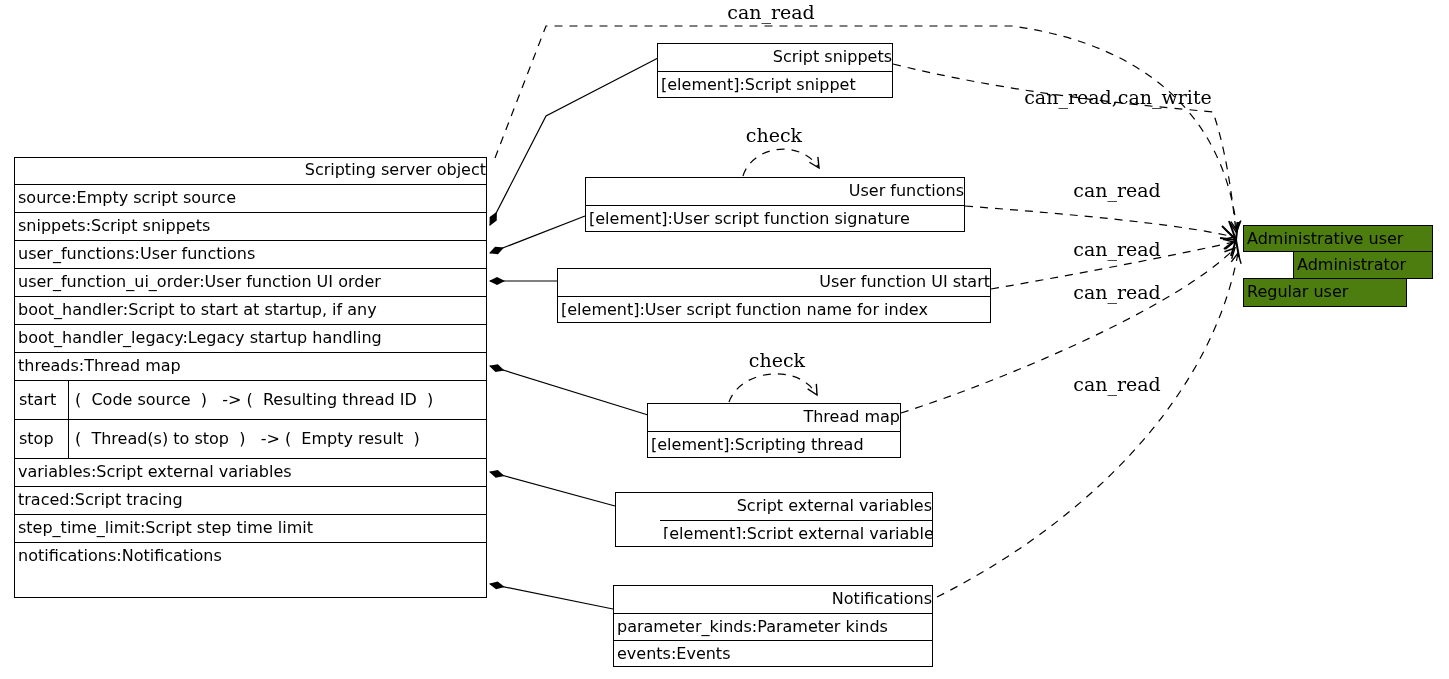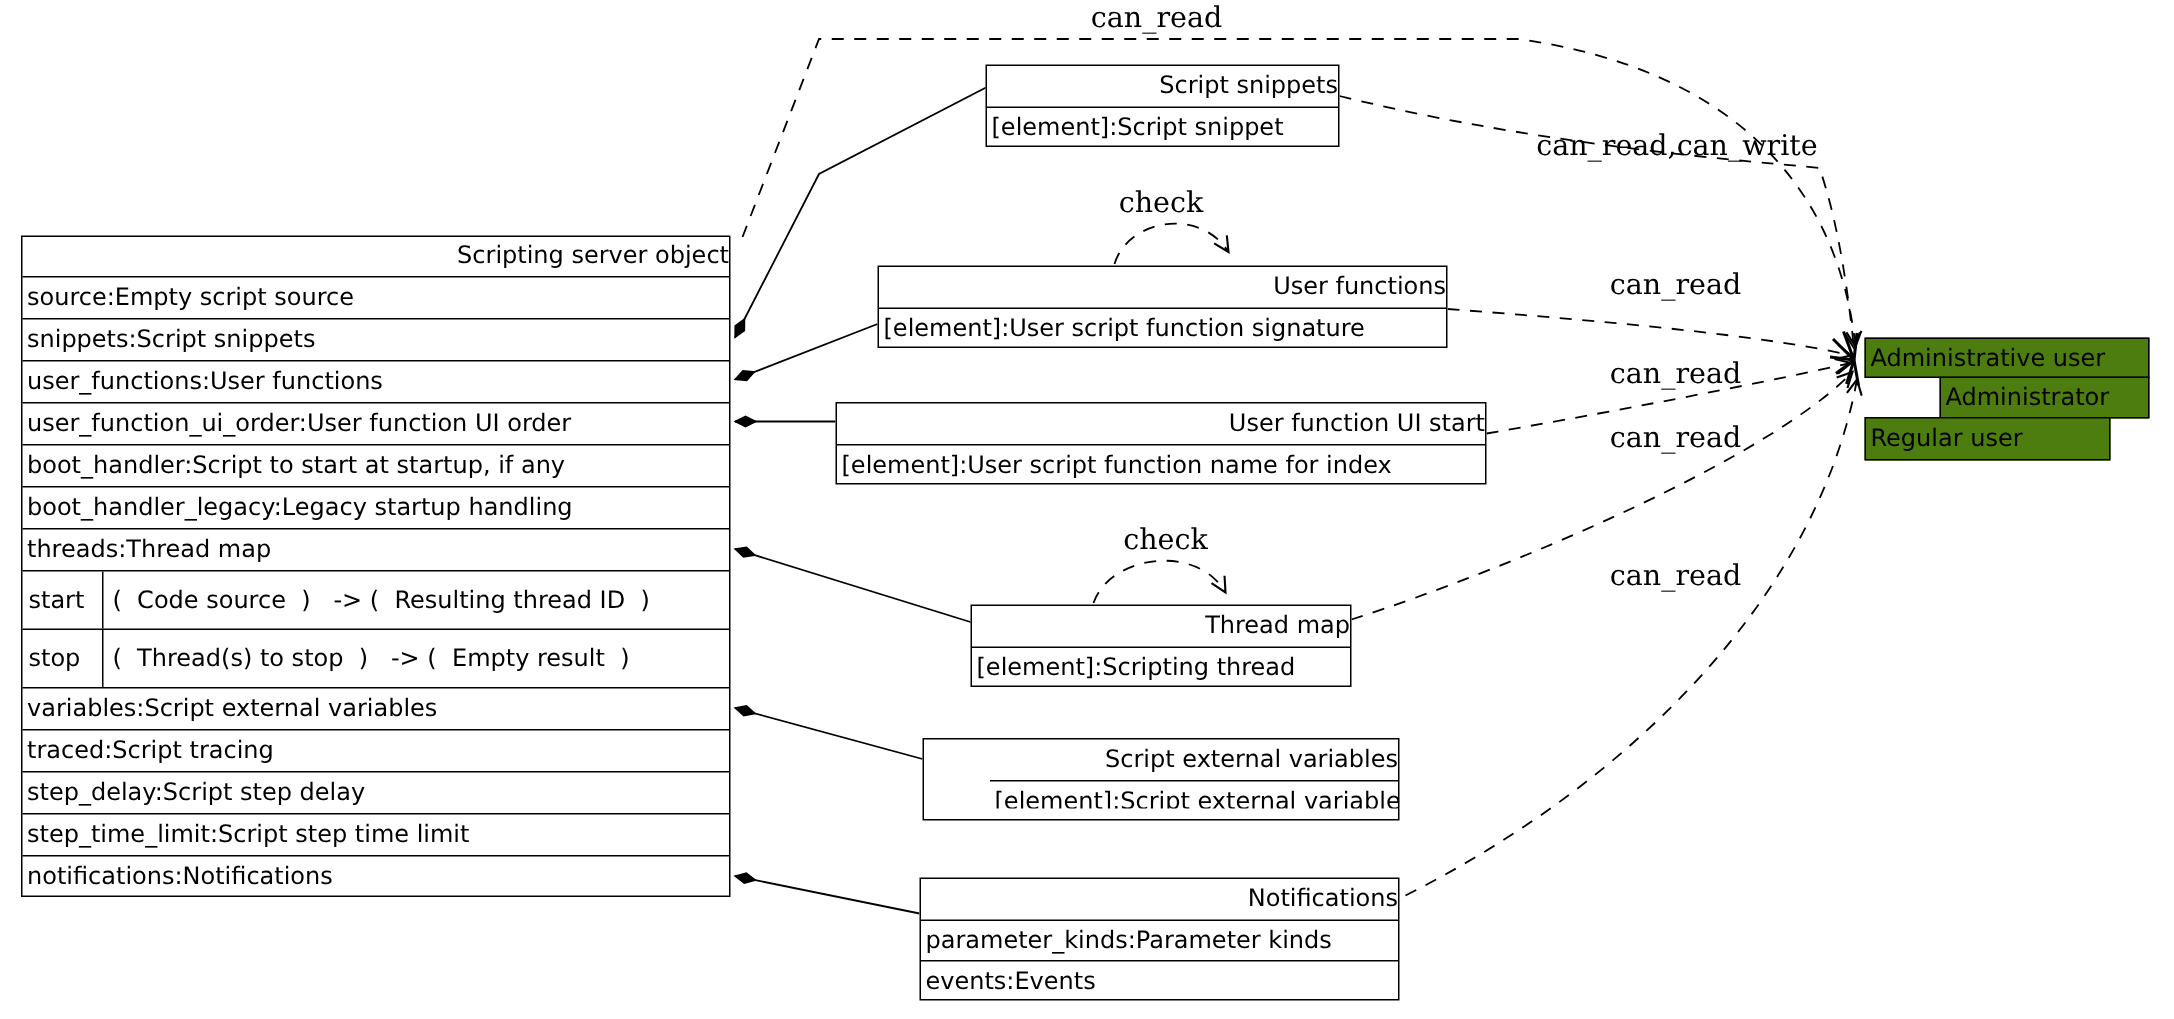--- a/index.html
+++ b/index.html
@@ -78,21 +78,20 @@
     <div class="mrow">
       <div class="mname">start</div>
       <div class="msig">(  Code source  )   -&gt; (  Resulting thread ID  )</div>
     </div>
     <div class="mrow">
       <div class="mname">stop</div>
       <div class="msig">(  Thread(s) to stop  )   -&gt; (  Empty result  )</div>
     </div>
     <div class="row">variables:Script external variables</div>
     <div class="row">traced:Script tracing</div>
-    <div class="row">step_delay:Script step delay</div>
     <div class="row">step_time_limit:Script step time limit</div>
     <div class="row">notifications:Notifications</div>
   </div>
 
   <div class="node" style="left:657px;top:43px;width:236px;height:55px;">
     <div class="hdr hdr27">Script snippets</div>
     <div class="row" style="height:27px;">[element]:Script snippet</div>
   </div>
 
   <div class="node" style="left:585px;top:177px;width:380px;height:55px;">

